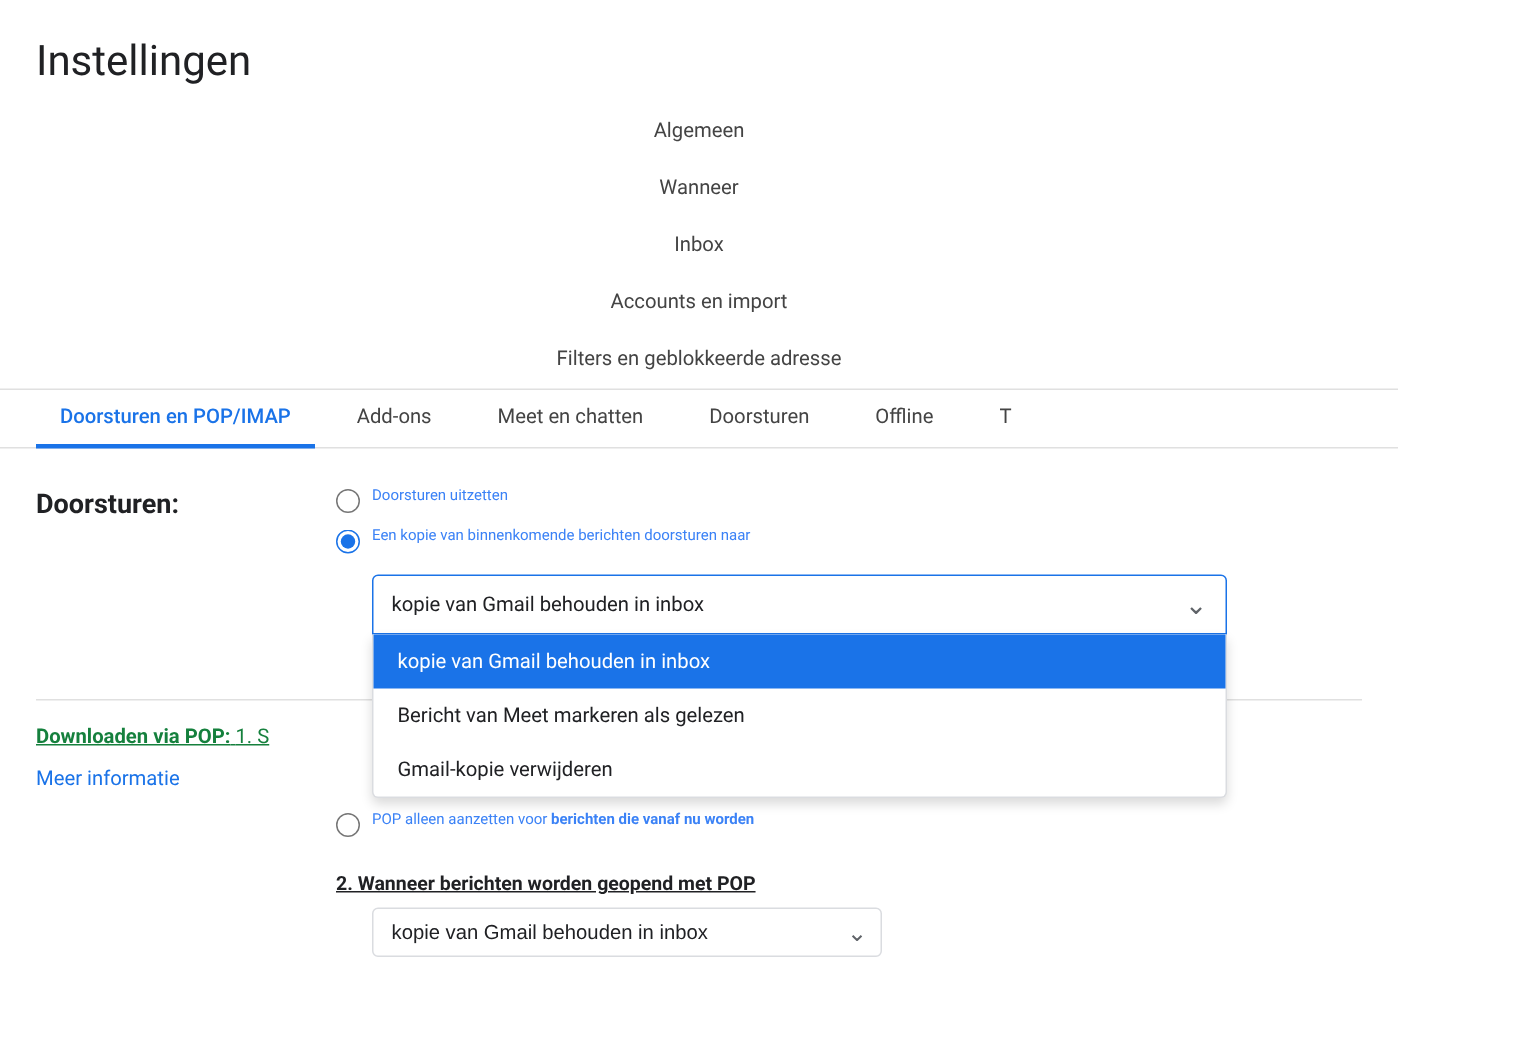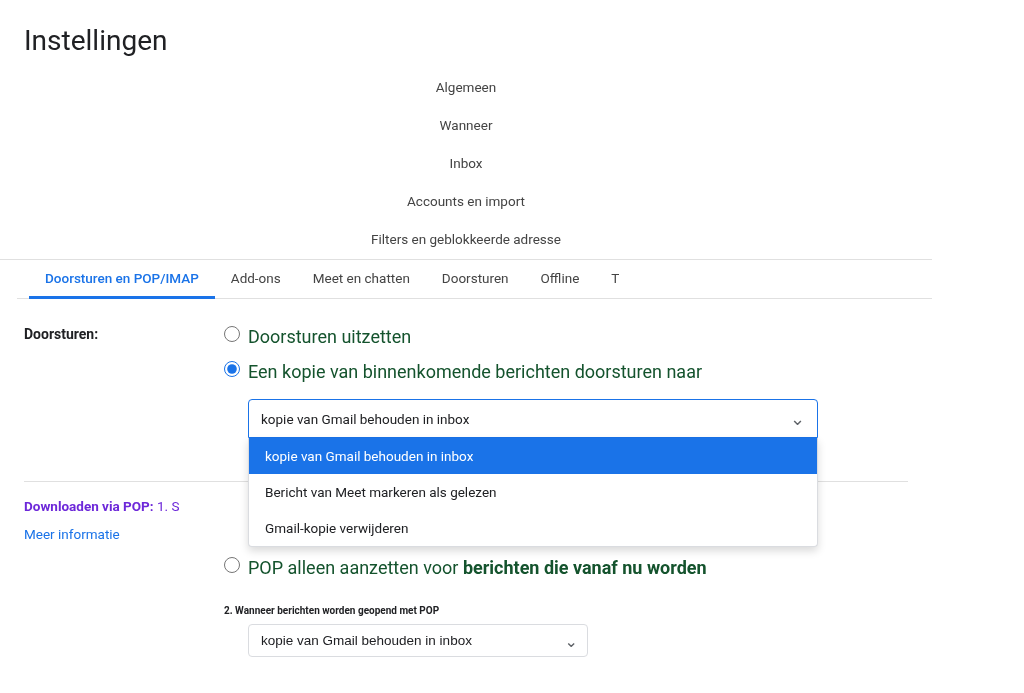--- a/index.html
+++ b/index.html
@@ -35,23 +35,22 @@
       color: #444;
       cursor: pointer;
       white-space: nowrap;
       border-bottom: 3px solid transparent;
       margin-bottom: -1px;
     }
     .sub-tabs-row {
       display: flex;
       align-items: center;
       border-bottom: 1px solid #e0e0e0;
-      padding: 0 12px;
-      gap: 0;
-      margin-left: 17px;
+      padding: 0 24px;
+      gap: 12px;
     }
     .sub-tab {
       padding: 10px 16px;
       font-size: 13.5px;
       color: #444;
       cursor: pointer;
       white-space: nowrap;
       border-bottom: 3px solid transparent;
       margin-bottom: -1px;
     }
@@ -64,21 +63,21 @@
       padding: 24px 24px;
     }
     .section {
       display: flex;
       align-items: flex-start;
       margin-bottom: 20px;
       position: relative;
     }
     .section-label {
       font-weight: 700;
-      font-size: 14px;
+      font-size: 18px;
       min-width: 200px;
       padding-top: 3px;
       color: #202124;
     }
     .section-body {
       flex: 1;
     }
     .radio-row {
       display: flex;
       align-items: flex-start;
@@ -87,22 +86,22 @@
     }
     .radio-input {
       margin-top: 3px;
       width: 16px;
       height: 16px;
       accent-color: #1a73e8;
       cursor: pointer;
       flex-shrink: 0;
     }
     .radio-label {
-      font-size: 18px;
-      color: #14532d;
+      font-size: 10px;
+      color: #3b82f6;
       line-height: 1.5;
     }
     
     .dropdown-open-container {
       position: relative;
       margin-top: 6px;
       margin-left: 24px;
       display: inline-block;
       min-width: 570px;
     }
@@ -163,41 +162,43 @@
       margin: 16px 0;
     }
     .section2 {
       display: flex;
       align-items: flex-start;
       margin-bottom: 12px;
     }
     .section2-label {
       font-size: 13.5px;
       min-width: 200px;
-      color: #6d28d9;
+      color: #15803d;
+      text-decoration: underline;
     }
     .section2-label strong {
       font-weight: 700;
     }
     .meer-info {
       font-size: 13.5px;
       color: #1a73e8;
       cursor: pointer;
       text-decoration: none;
       display: block;
       margin-bottom: 12px;
     }
     .section3 {
       margin-top: 24px;
     }
     .section3-title {
-      font-size: 10px;
+      font-size: 13px;
       font-weight: 700;
       margin-bottom: 8px;
       color: #202124;
+      text-decoration: underline;
     }
     .bottom-dropdown-wrapper {
       position: relative;
       display: inline-block;
       margin-left: 24px;
     }
     .bottom-dropdown {
       appearance: none;
       -webkit-appearance: none;
       border: 1px solid #dadce0;

